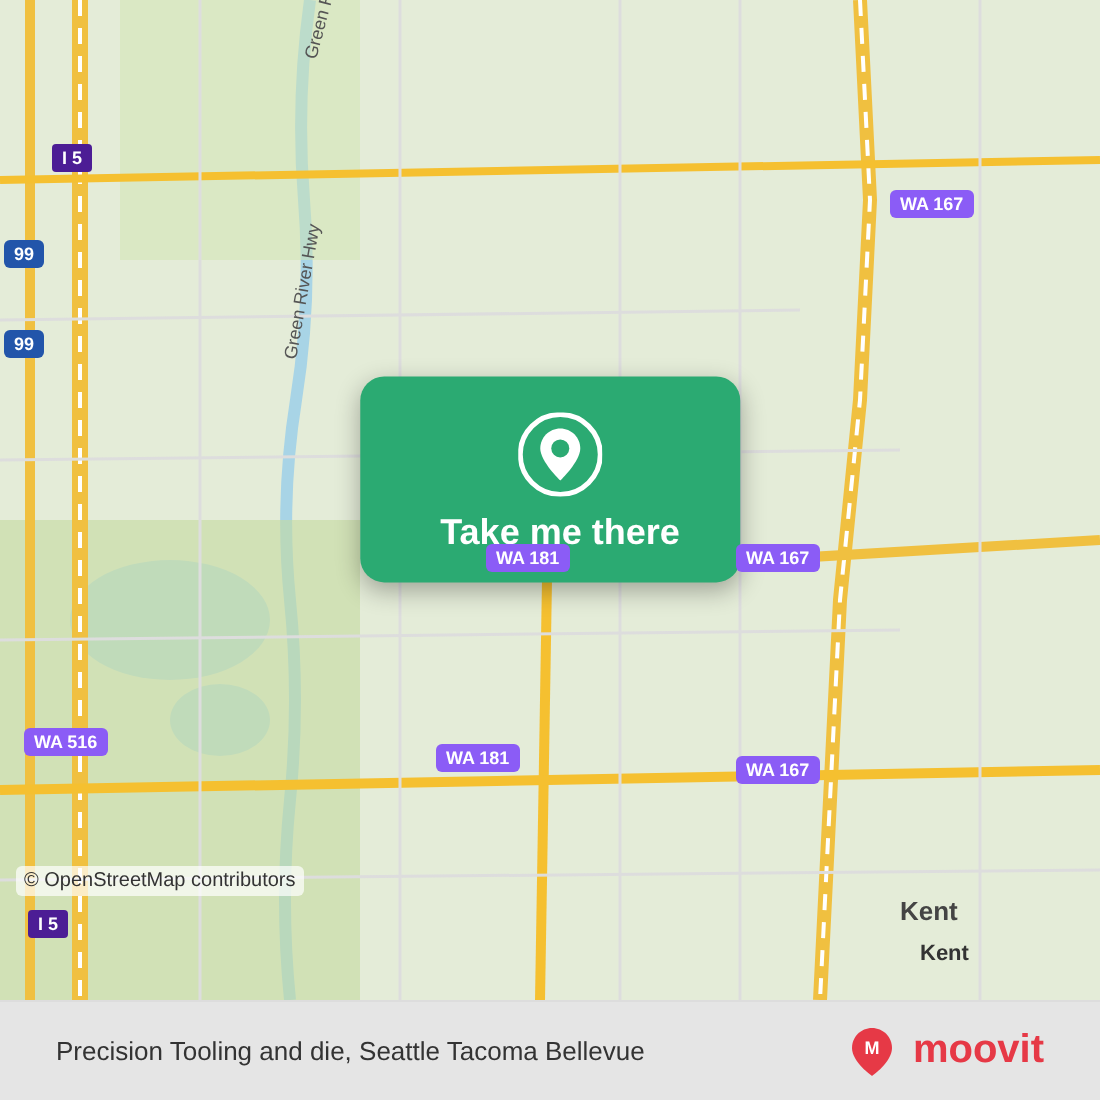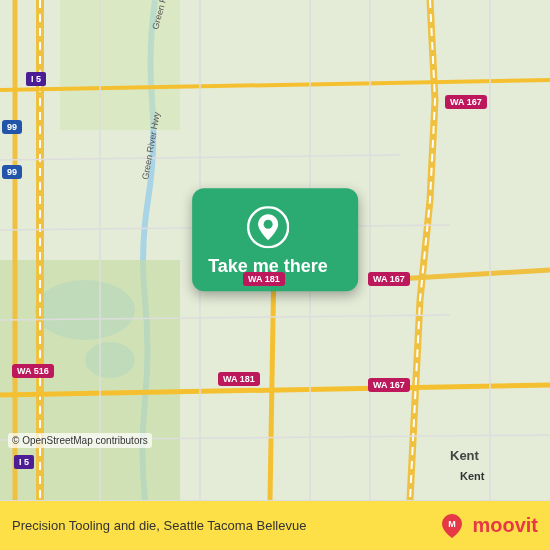--- a/index.html
+++ b/index.html
@@ -34,21 +34,21 @@
       transform: translate(-50%, -60%);
       display: flex;
       flex-direction: column;
       align-items: center;
       gap: 0;
     }
 
     #take-me-there-card {
       background-color: #2baa72;
       border-radius: 12px;
-      padding: 18px 30px 14px 16px;
+      padding: 18px 30px 14px 40px;
       display: flex;
       flex-direction: column;
       align-items: center;
       gap: 8px;
       cursor: pointer;
       box-shadow: 0 4px 12px rgba(0,0,0,0.3);
     }
 
     .pin-icon {
       width: 42px;
@@ -59,25 +59,25 @@
       color: white;
       font-size: 18px;
       font-weight: 600;
       white-space: nowrap;
     }
 
     
     #bottom-bar {
       width: 550px;
       height: 50px;
-      background: #fde047;
+      background: #e5e5e5;
       display: flex;
       align-items: center;
       justify-content: space-between;
-      padding: 0 12px;
+      padding: 0 28px;
       border-top: 1px solid #ddd;
     }
 
     #location-text {
       font-size: 13px;
       color: #333;
       flex: 1;
     }
 
     #moovit-logo {
@@ -106,21 +106,21 @@
       font-size: 10px;
       color: #333;
       background: rgba(255,255,255,0.7);
       padding: 2px 4px;
       border-radius: 3px;
     }
 
     
     .highway-badge {
       position: absolute;
-      background: #be185d;
+      background: #8b5cf6;
       color: white;
       font-size: 9px;
       font-weight: bold;
       padding: 2px 5px;
       border-radius: 3px;
       white-space: nowrap;
     }
     .highway-badge-blue {
       background: #4c1d95;
     }

